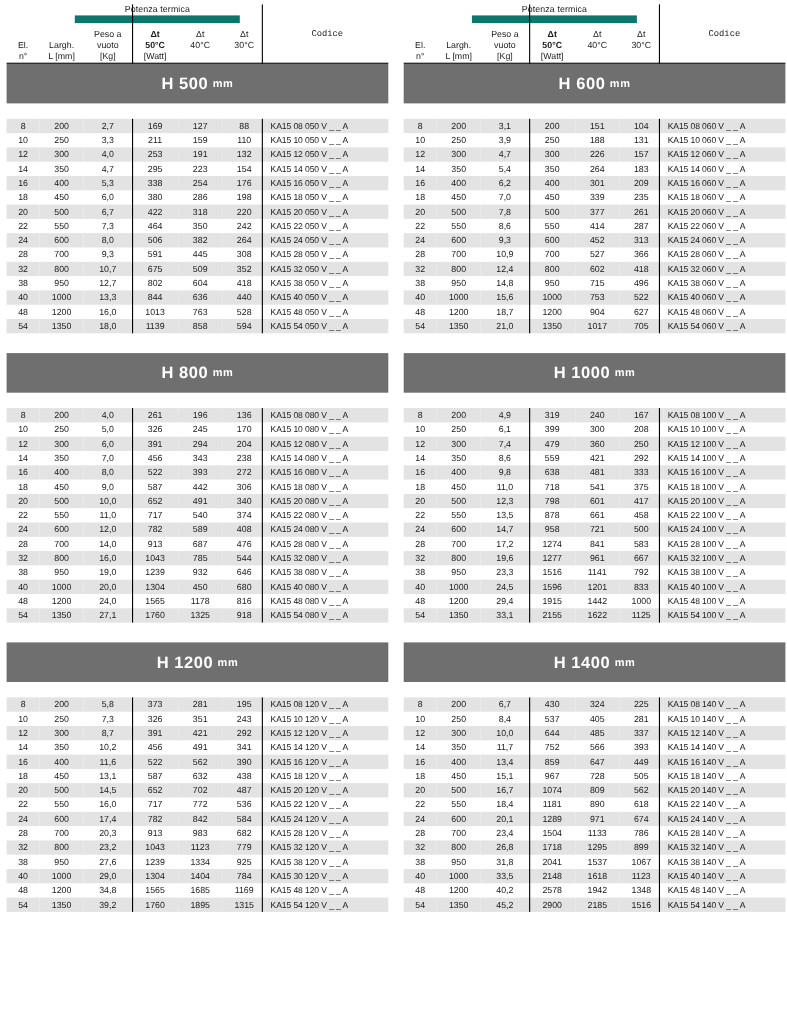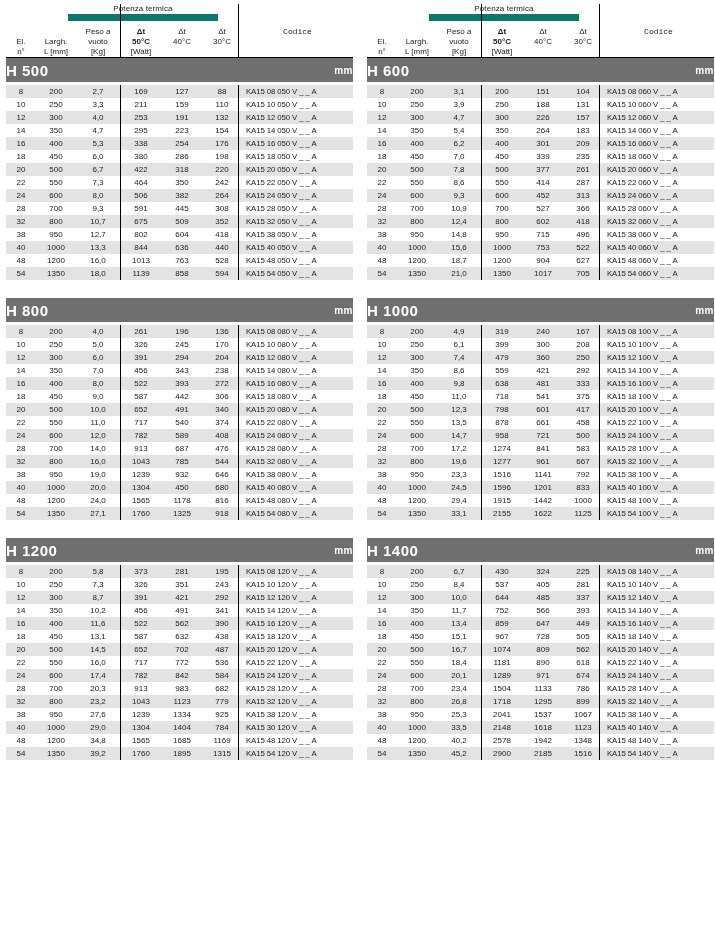--- a/index.html
+++ b/index.html
@@ -68,29 +68,29 @@
   }
   .vrule{
     position:absolute;
     top:0;bottom:0;
     width:0;
     border-left:1px solid #000;
   }
 
   
   .banner{
-    height:24px;
+    height:36px;
     background:#6f6f6f;
     color:#fff;
     display:flex;
     align-items:center;
-    justify-content:space-between;
+    justify-content:center;
     font-weight:bold;
     letter-spacing:.5px;
-    margin-bottom:3px;
+    margin-bottom:14px;
   }
   .banner .big{ font-size:15px; }
   .banner .small{ font-size:10px; margin-left:4px; font-weight:bold;}
 
   
   table{
     border-collapse:collapse;
     width:347px;
     table-layout:fixed;
   }
@@ -1119,21 +1119,21 @@
                 <td class="c">800</td>
                 <td class="c">26,8</td>
                 <td class="c">1718</td>
                 <td class="c">1295</td>
                 <td class="c">899</td>
                 <td class="l codecell">KA15 32 140 V _  _  A</td>
               </tr>
               <tr>
                 <td class="c">38</td>
                 <td class="c">950</td>
-                <td class="c">25,3</td>
+                <td class="c">31,8</td>
                 <td class="c">2041</td>
                 <td class="c">1537</td>
                 <td class="c">1067</td>
                 <td class="l codecell">KA15 38 140 V _  _  A</td>
               </tr>
               <tr class="alt">
                 <td class="c">40</td>
                 <td class="c">1000</td>
                 <td class="c">33,5</td>
                 <td class="c">2148</td>

